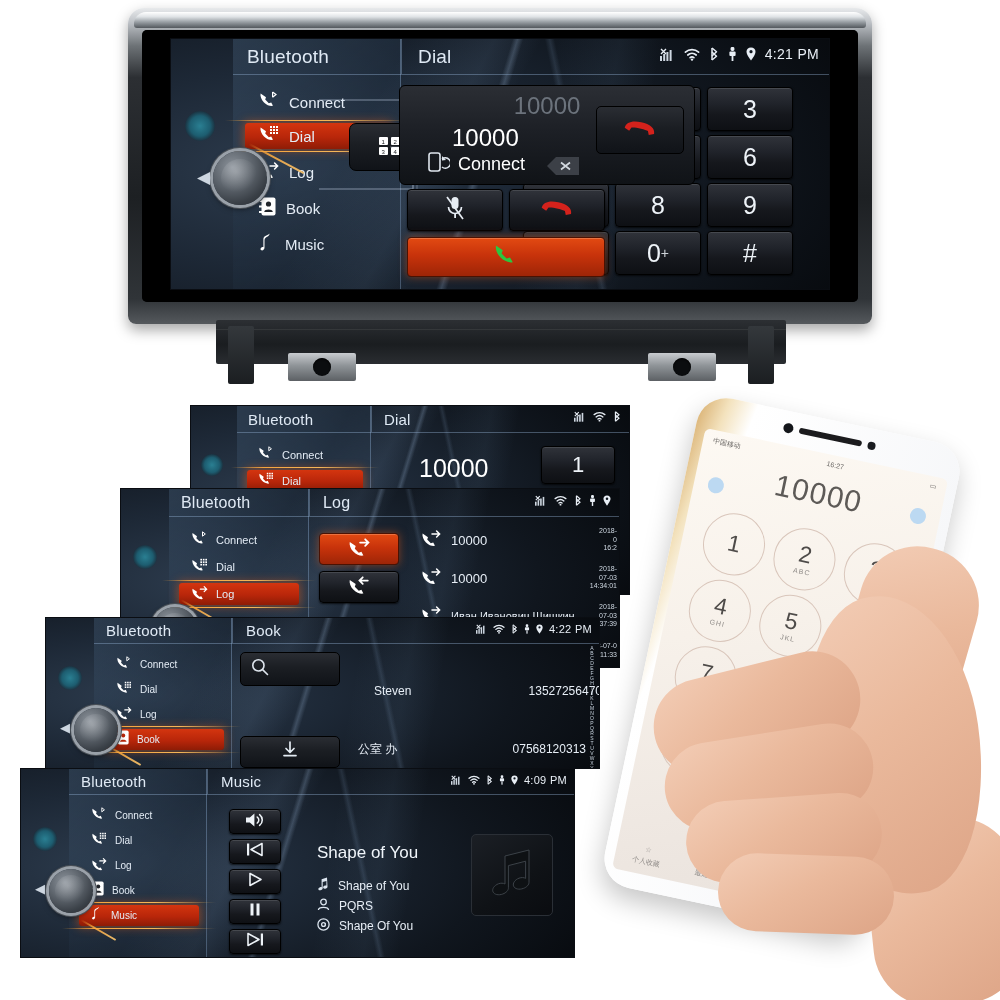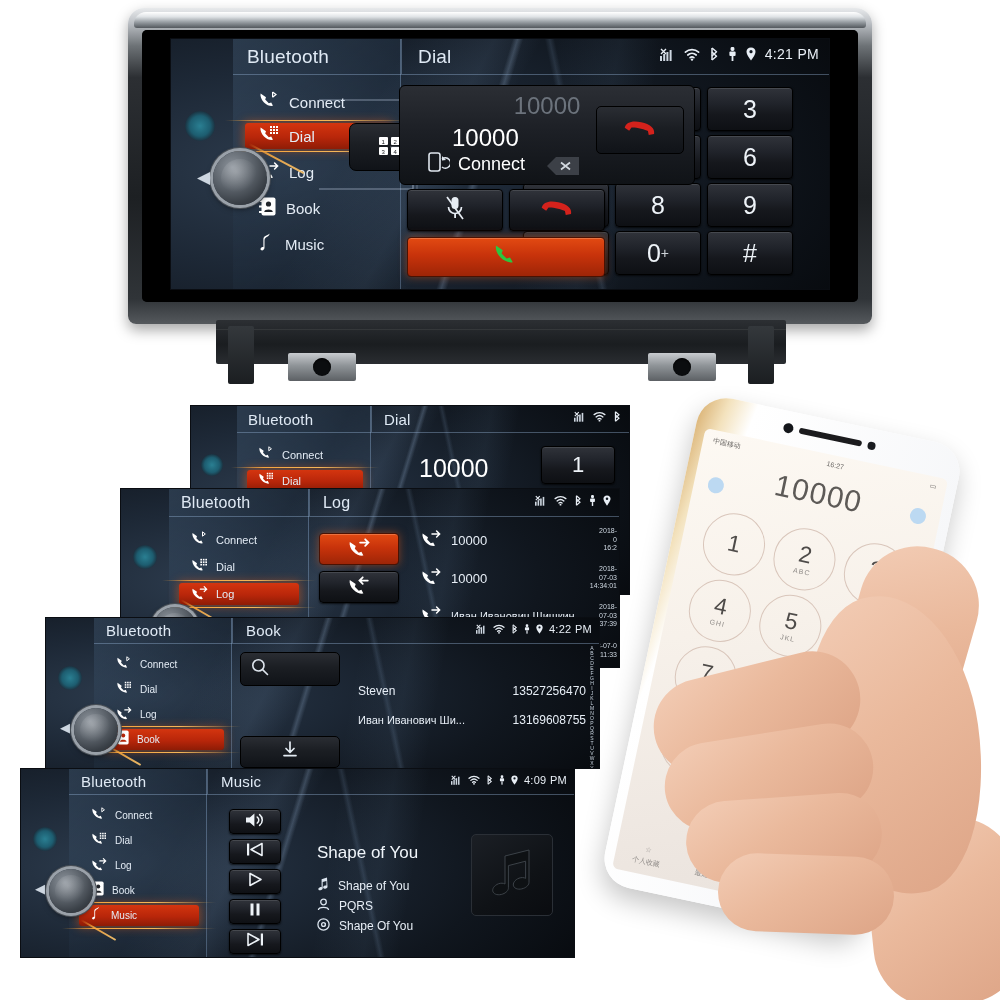--- a/index.html
+++ b/index.html
@@ -732,27 +732,27 @@
       <span style="font-size:11px; color:#8d99a8; margin-left:5px;"></span>
     </div>
     <div class="bigbox" style="left:194px; top:118px; width:100px; height:32px; display:flex; align-items:center; justify-content:center;">
       <span>
         <svg width="18" height="18" viewBox="0 0 18 18">
             <path d="M9 1 L9 11 M5 7.5 L9 11.5 L13 7.5" stroke="#e4ebf3" stroke-width="1.7" fill="none" stroke-linecap="round" stroke-linejoin="round"></path>
         <path d="M3 14.6 L15 14.6" stroke="#e4ebf3" stroke-width="1.7" stroke-linecap="round"></path>
           </svg></span>
     </div>
 
-    <div class="row" style="left:312px; top:63px; width:228px; height:20px; justify-content:space-between;">
+    <div class="row" style="left:328px; top:63px; width:228px; height:20px; justify-content:space-between;">
       <span style="font-size:12px">Steven</span>
       <span style="font-size:12px">13527256470</span>
       </div>
-    <div class="row" style="left:312px; top:92px; width:228px; height:20px; justify-content:space-between;">
-      <span style="font-size:11px; white-space:nowrap">Иван Иванович Ши...</span>
-      <span style="font-size:12px">13169608755</span>
+    <div class="row" style="left:312px; top:121px; width:228px; height:20px; justify-content:space-between;">
+      <span style="font-size:12px">公室 办</span>
+      <span style="font-size:12px">07568120313</span>
       </div>
 
     <div id="alpha-index" style="position:absolute; right:2px; top:28px; bottom:2px; width:10px;
          display:flex; flex-direction:column; align-items:center; justify-content:space-between;
          font-size:5px; color:#c7d2de; line-height:1;">
         <span>A</span>
         <span>B</span>
         <span>C</span>
         <span>D</span>
         <span>E</span>

